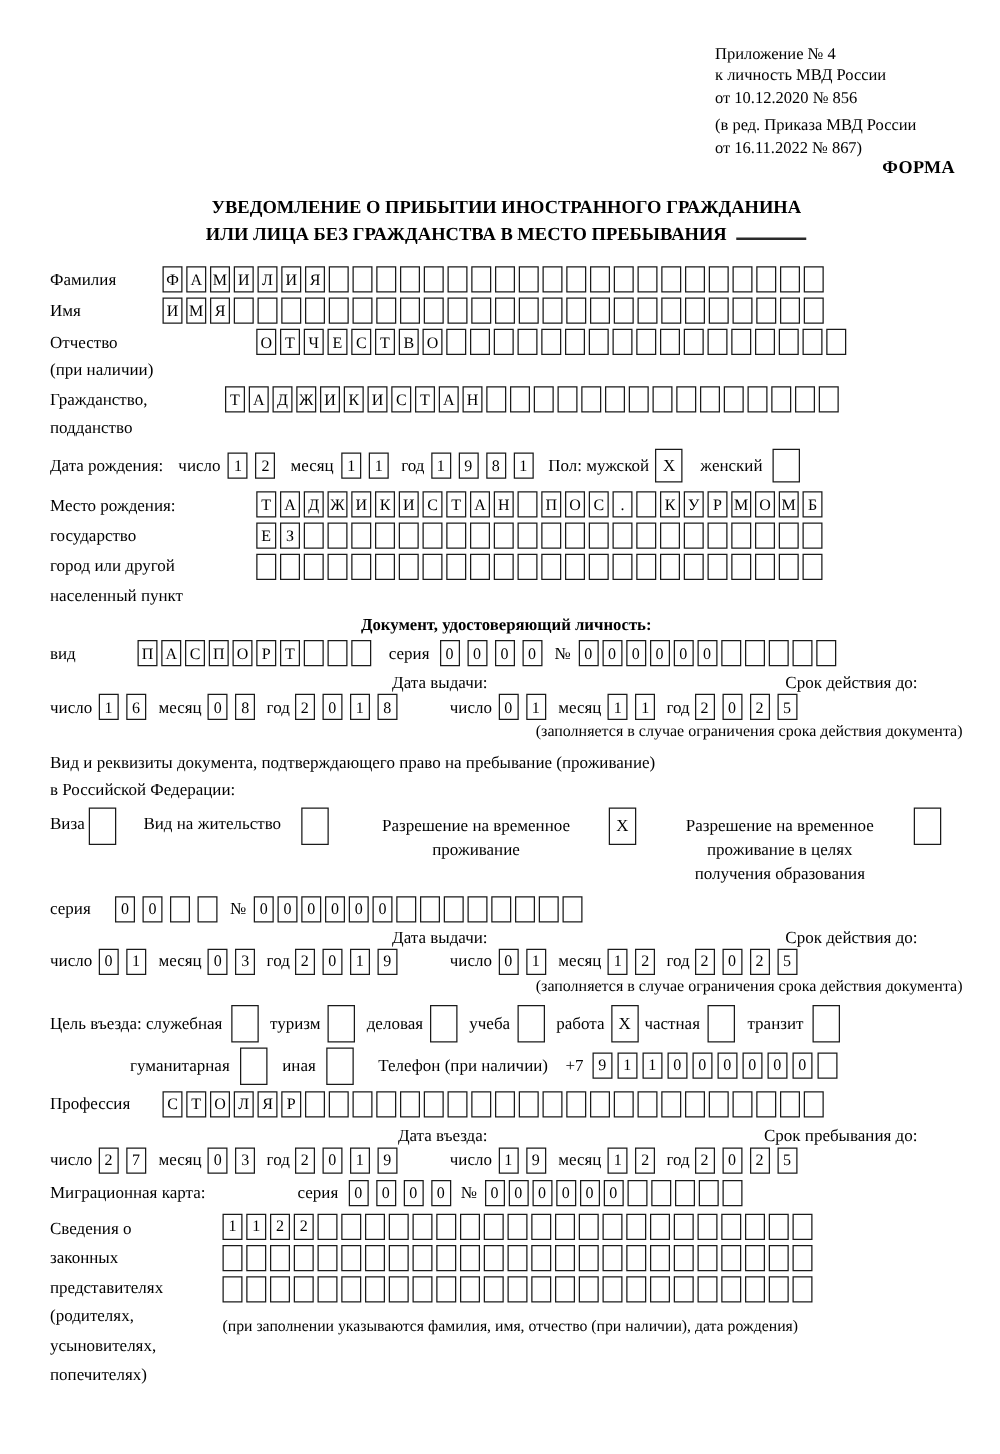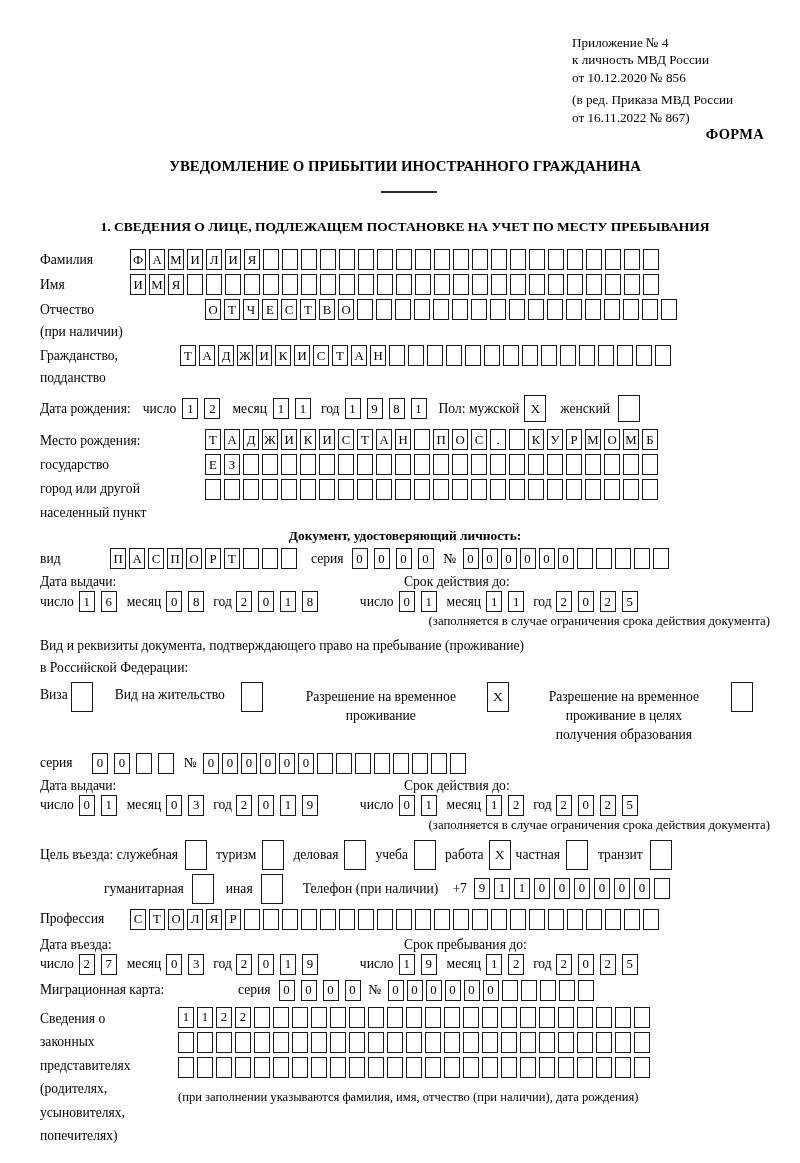--- a/index.html
+++ b/index.html
@@ -29,45 +29,44 @@
     display:flex; align-items:center; justify-content:center;
     font-size:12.8px; line-height:1;
   }
   .chk {
     flex:none; width:22px; height:27px; border:1.6px solid #1a1a1a;
     display:flex; align-items:center; justify-content:center; font-size:13.5px;
   }
   .chk-t { height:30px; }
   .two-line { line-height:22px; }
   .ml-label { white-space:pre-line; text-align:center; line-height:19px; }
-  .caption { text-align:left; font-size:13.6px; }
+  .caption { text-align:right; font-size:13.6px; }
   .note { text-align:right; font-size:12.8px; margin-top:2px; }
   .cnote { text-align:left; font-size:12.6px; }
 </style>
 </head>
 <body>
 
 <div class="page">
 
   <div class="hdr">
     <div>Приложение № 4</div>
     <div>к личность МВД России</div>
     <div>от 10.12.2020 № 856</div>
     <div class="gap">(в ред. Приказа МВД России</div>
     <div>от 16.11.2022 № 867)</div>
   </div>
 
   <div class="forma">ФОРМА</div>
 
   <div class="title">
     <div>УВЕДОМЛЕНИЕ О ПРИБЫТИИ ИНОСТРАННОГО ГРАЖДАНИНА</div>
-    <div><span class="blank"></span></div>
-  </div>
-
-  <div class="sec">1. СВЕДЕНИЯ О ЛИЦЕ, ПОДЛЕЖАЩЕМ ПОСТАНОВКЕ НА УЧЕТ ПО МЕСТУ ПРЕБЫВАНИЯ</div>
+    <div><span>ИЛИ ЛИЦА БЕЗ ГРАЖДАНСТВА В МЕСТО ПРЕБЫВАНИЯ</span><span class="blank"></span></div>
+  </div>
+
 
   <div class="row" style="margin-top:14px">
     <div class="lbl" style="width:90px">Фамилия</div>
     <div class="cells">
         <span class="cell">Ф</span>
         <span class="cell">А</span>
         <span class="cell">М</span>
         <span class="cell">И</span>
         <span class="cell">Л</span>
         <span class="cell">И</span>

